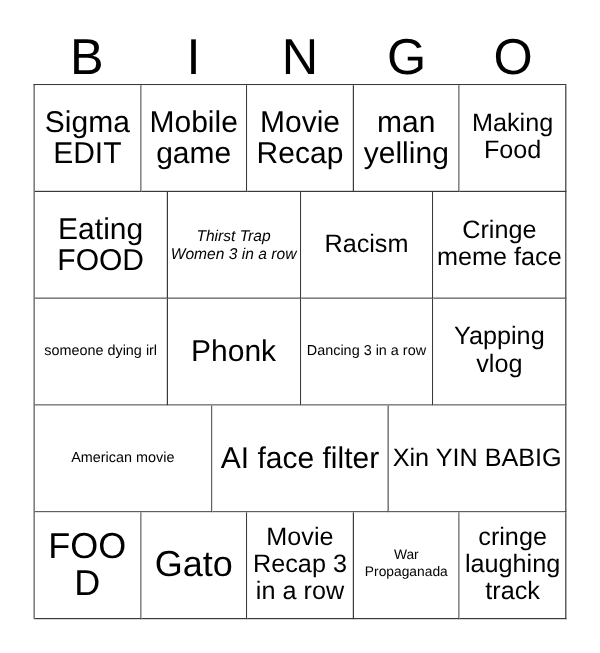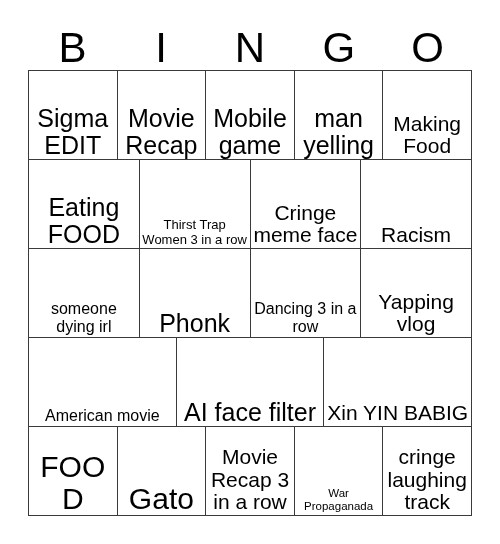--- a/index.html
+++ b/index.html
@@ -64,43 +64,43 @@
     flex-direction: row;
     min-height: 0;
   }
   .bingo-cell {
     flex: 1 1 0;
     min-width: 0;
     box-sizing: border-box;
     border-right: 1.5px solid #3a3a3a;
     border-bottom: 1.5px solid #3a3a3a;
     display: flex;
-    align-items: flex-end;
+    align-items: center;
     justify-content: center;
     text-align: center;
     padding: 1px 2px;
     background: #ffffff;
     overflow: hidden;
   }
   .cell-text {
     display: block;
     width: 100%;
     text-align: center;
     line-height: 1.06;
     word-wrap: break-word;
     overflow-wrap: break-word;
     hyphens: none;
   }
 
   
   .fs-xl   { font-size: 30px; line-height: 1.05; }
   .fs-lg   { font-size: 25px; line-height: 1.06; }
   .fs-md   { font-size: 21px; line-height: 1.08; }
-  .fs-sm   { font-size: 16px; line-height: 1.12; }
-  .fs-xs   { font-size: 13px; line-height: 1.16; }
+  .fs-sm   { font-size: 12px; line-height: 1.12; }
+  .fs-xs   { font-size: 13px; line-height: 1.16; font-style: italic; }
   .fs-xxs  { font-size: 11.5px; line-height: 1.18; }
 </style>
 </head>
 <body>
 
 <div id="card">
 
   <div id="header">
     <div class="header-letter">B</div>
     <div class="header-letter">I</div>
@@ -109,45 +109,45 @@
     <div class="header-letter">O</div>
   </div>
 
   <div id="grid">
 
     <div class="bingo-row">
       <div class="bingo-cell">
           <span class="cell-text fs-lg">Sigma EDIT</span>
         </div>
       <div class="bingo-cell">
-          <span class="cell-text fs-lg">Movie Recap</span>
+          <span class="cell-text fs-lg">Mobile game</span>
         </div>
       <div class="bingo-cell">
-          <span class="cell-text fs-lg">Mobile game</span>
+          <span class="cell-text fs-lg">Movie Recap</span>
         </div>
       <div class="bingo-cell">
           <span class="cell-text fs-lg">man yelling</span>
         </div>
       <div class="bingo-cell">
           <span class="cell-text fs-md">Making Food</span>
         </div>
     </div>
 
     <div class="bingo-row">
       <div class="bingo-cell">
           <span class="cell-text fs-lg">Eating FOOD</span>
         </div>
       <div class="bingo-cell">
           <span class="cell-text fs-xs">Thirst Trap Women 3 in a row</span>
         </div>
       <div class="bingo-cell">
-          <span class="cell-text fs-md">Cringe meme face</span>
+          <span class="cell-text fs-md">Racism</span>
         </div>
       <div class="bingo-cell">
-          <span class="cell-text fs-md">Racism</span>
+          <span class="cell-text fs-md">Cringe meme face</span>
         </div>
     </div>
 
     <div class="bingo-row">
       <div class="bingo-cell">
           <span class="cell-text fs-sm">someone dying irl</span>
         </div>
       <div class="bingo-cell">
           <span class="cell-text fs-lg">Phonk</span>
         </div>

